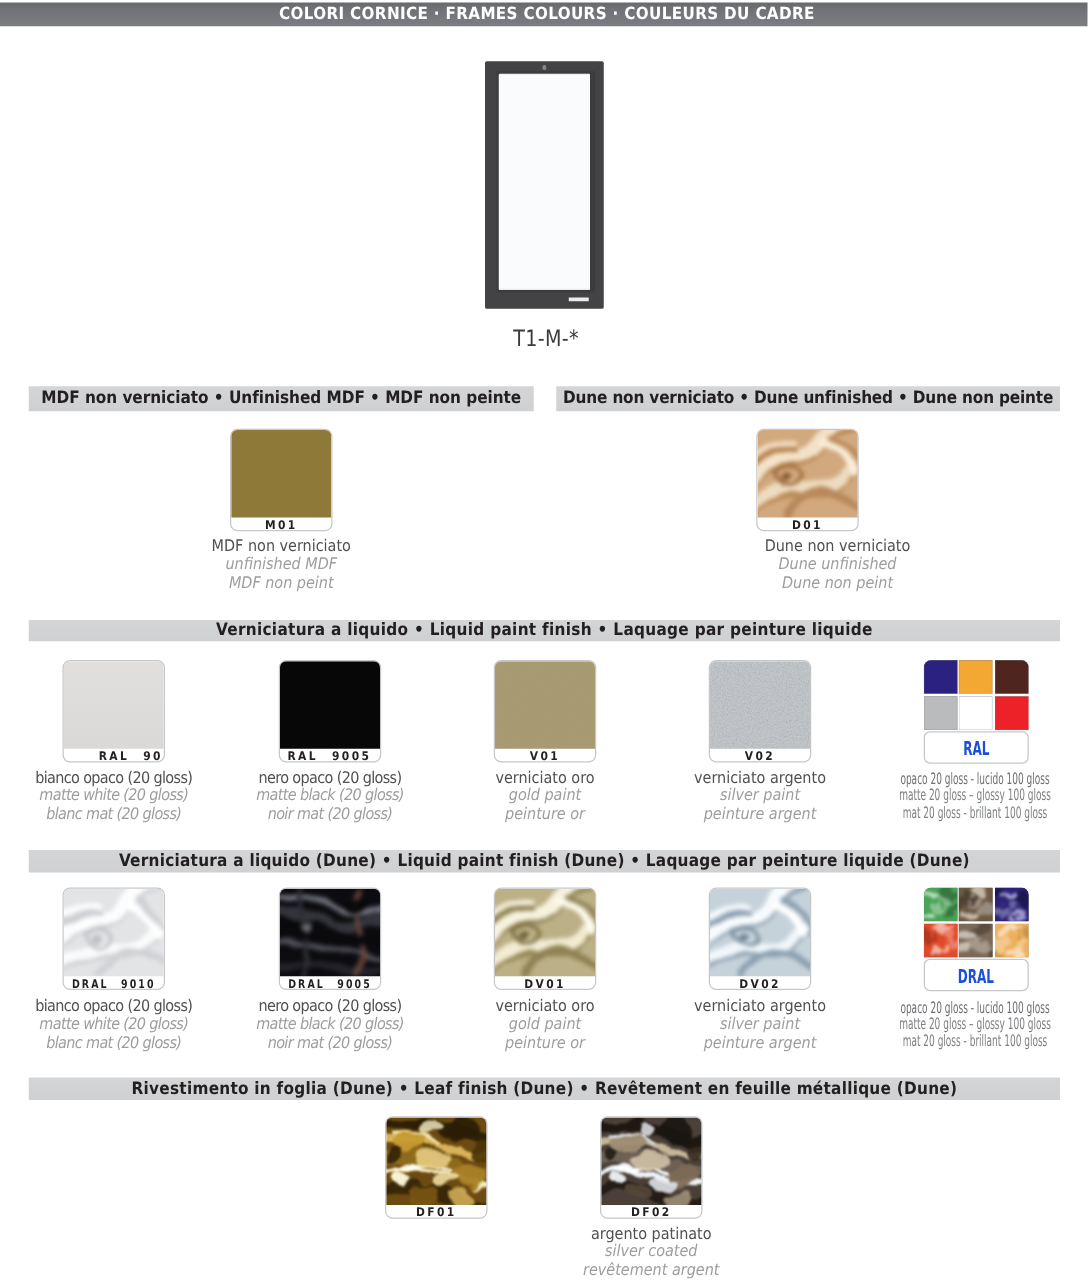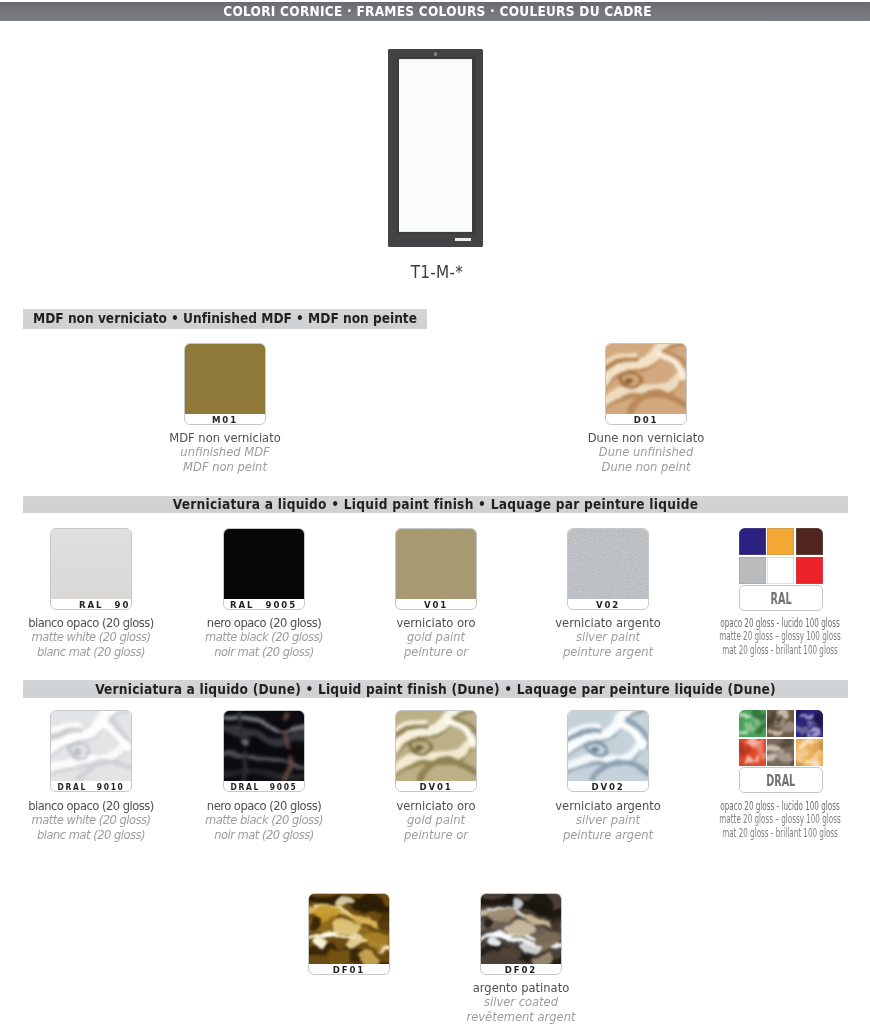--- a/index.html
+++ b/index.html
@@ -47,21 +47,21 @@
       color:#231f20;}
   .sw .lab span{display:inline-block;font-size:9.5px;font-weight:bold;letter-spacing:1.9px;
       word-spacing:6.4px;white-space:pre;}
 
   
   .sw.multi{border:none;border-radius:0;overflow:visible;background:transparent;width:84px;height:83px;}
   .ralgrid{position:absolute;left:0;top:0;width:84px;height:56px;border-radius:6px 6px 0 0;overflow:hidden;}
   .ralgrid i{position:absolute;display:block;width:27.2px;height:27.2px;overflow:hidden;box-shadow:inset 0 0 0 .5px rgba(130,132,136,.5);}
   .ralgrid i svg{position:absolute;left:0;top:0;}
   .ralname{position:absolute;left:0;top:56.5px;width:84px;height:26.5px;line-height:26px;text-align:center;
-      color:#737373;box-sizing:border-box;border:1px solid #c6c7c9;border-radius:5px;background:#fff;}
+      color:#1d4ed8;box-sizing:border-box;border:1px solid #c6c7c9;border-radius:5px;background:#fff;}
   .ralname span{display:inline-block;font-size:15.3px;font-weight:bold;transform:scaleX(.70);}
 
   
   .cap{position:absolute;text-align:center;}
   .cap div{white-space:nowrap;}
   
   .cap .l1{font-size:12.8px;color:#4f5052;line-height:14.45px;}
   
   .cap .l2,.cap .l3{font-size:12.8px;color:#9b9d9f;font-style:italic;line-height:14.45px;}
   .cap .tight{letter-spacing:-0.5px;}
@@ -196,22 +196,24 @@
 
   <div class="frame">
     <div class="bevel"></div>
     <div class="glass"></div>
     <div class="cam"></div>
     <div class="logo"></div>
   </div>
   <div class="code"><span>T1-M-*</span></div>
 
   <div class="band" id="band0" style="left: 23px; top: 309px; width: 404px; height: 19.5px; line-height: 19.5px;">MDF non verniciato • Unfinished MDF • MDF non peinte</div>
+  <div class="band" id="band1" style="left: 445px; top: 309px; width: 403px; height: 19.5px; line-height: 19.5px;">Dune non verniciato • Dune unfinished • Dune non peinte</div>
   <div class="band" id="band3" style="left: 23px; top: 680px; width: 825px; height: 18px; line-height: 18px;">Verniciatura a liquido (Dune) • Liquid paint finish (Dune) • Laquage par peinture liquide (Dune)</div>
   <div class="band" id="band2" style="left: 23px; top: 495.5px; width: 825px; height: 17.5px; line-height: 17.5px;">Verniciatura a liquido • Liquid paint finish • Laquage par peinture liquide</div>
+  <div class="band" id="band4" style="left: 23px; top: 862px; width: 825px; height: 18px; line-height: 18px;">Rivestimento in foglia (Dune) • Leaf finish (Dune) • Revêtement en feuille métallique (Dune)</div>
 
   <div id="swatches">
       <div class="sw tex-M01" style="left: 184px; top: 343px;">
         <div class="col"></div>
         <div class="lab"><span>M01</span></div>
       </div>
       <div class="cap" style="left: 95px; top: 431px; width: 260px;">
         <div class="l1">MDF non verniciato</div>
         <div class="l2">unfinished MDF</div>
         <div class="l3">MDF non peint</div>
@@ -230,21 +232,21 @@
               <path d="M24 70 Q34 52 52 52 Q70 52 84 64" stroke="#b8885a" stroke-width="6" fill="none" stroke-linecap="round"></path>
               <path d="M14 36 Q24 28 34 34 Q40 42 30 46 Q20 48 14 36" stroke="#a06f3f" stroke-width="3" fill="none" stroke-linecap="round"></path>
               <path d="M54 10 Q70 18 78 34" stroke="#faefdd" stroke-width="6" fill="none" stroke-linecap="round"></path>
               <path d="M60 6 Q76 14 84 30" stroke="#b98a5c" stroke-width="4" fill="none" stroke-linecap="round"></path>
               <ellipse cx="24" cy="40" rx="4" ry="3" fill="#8c5f33"></ellipse>
             </g>
           </svg>
         </div>
         <div class="lab"><span>D01</span></div>
       </div>
-      <div class="cap" style="left: 516px; top: 431px; width: 260px;">
+      <div class="cap" style="left: 540px; top: 431px; width: 260px;">
         <div class="l1">Dune non verniciato</div>
         <div class="l2">Dune unfinished</div>
         <div class="l3">Dune non peint</div>
       </div>
       <div class="sw tex-RAL_9010" style="left: 50px; top: 528px;">
         <div class="col"></div>
         <div class="lab"><span style="transform: scaleX(0.9998); padding-left: 28px;">RAL 9010</span></div>
       </div>
       <div class="cap" style="left: -39px; top: 616px; width: 260px;">
         <div class="l1 tight">bianco opaco (20 gloss)</div>

